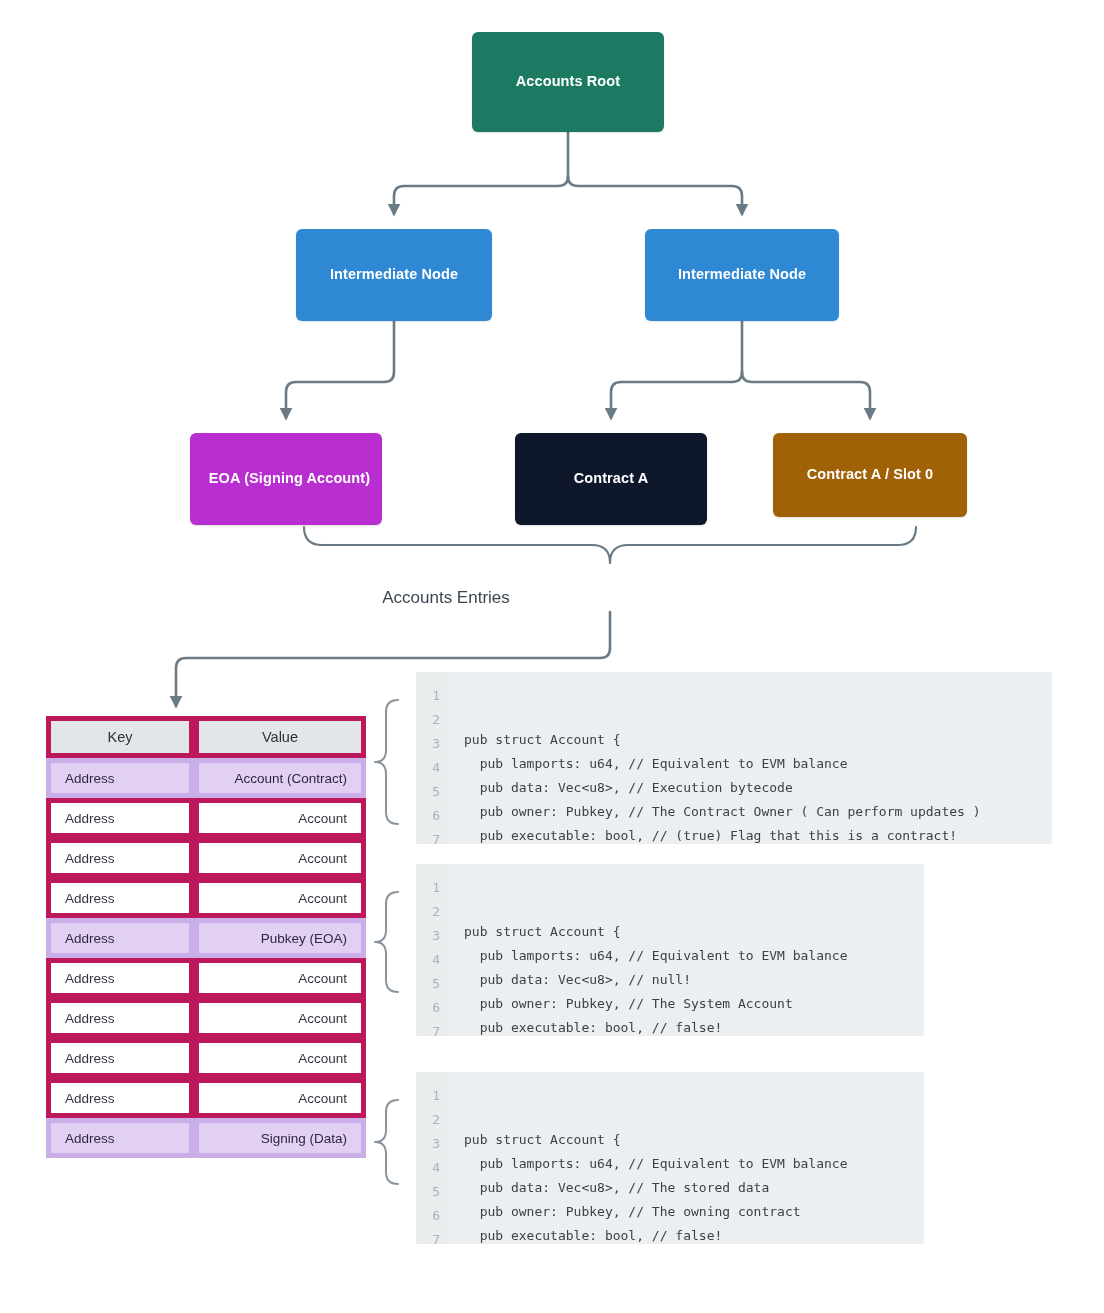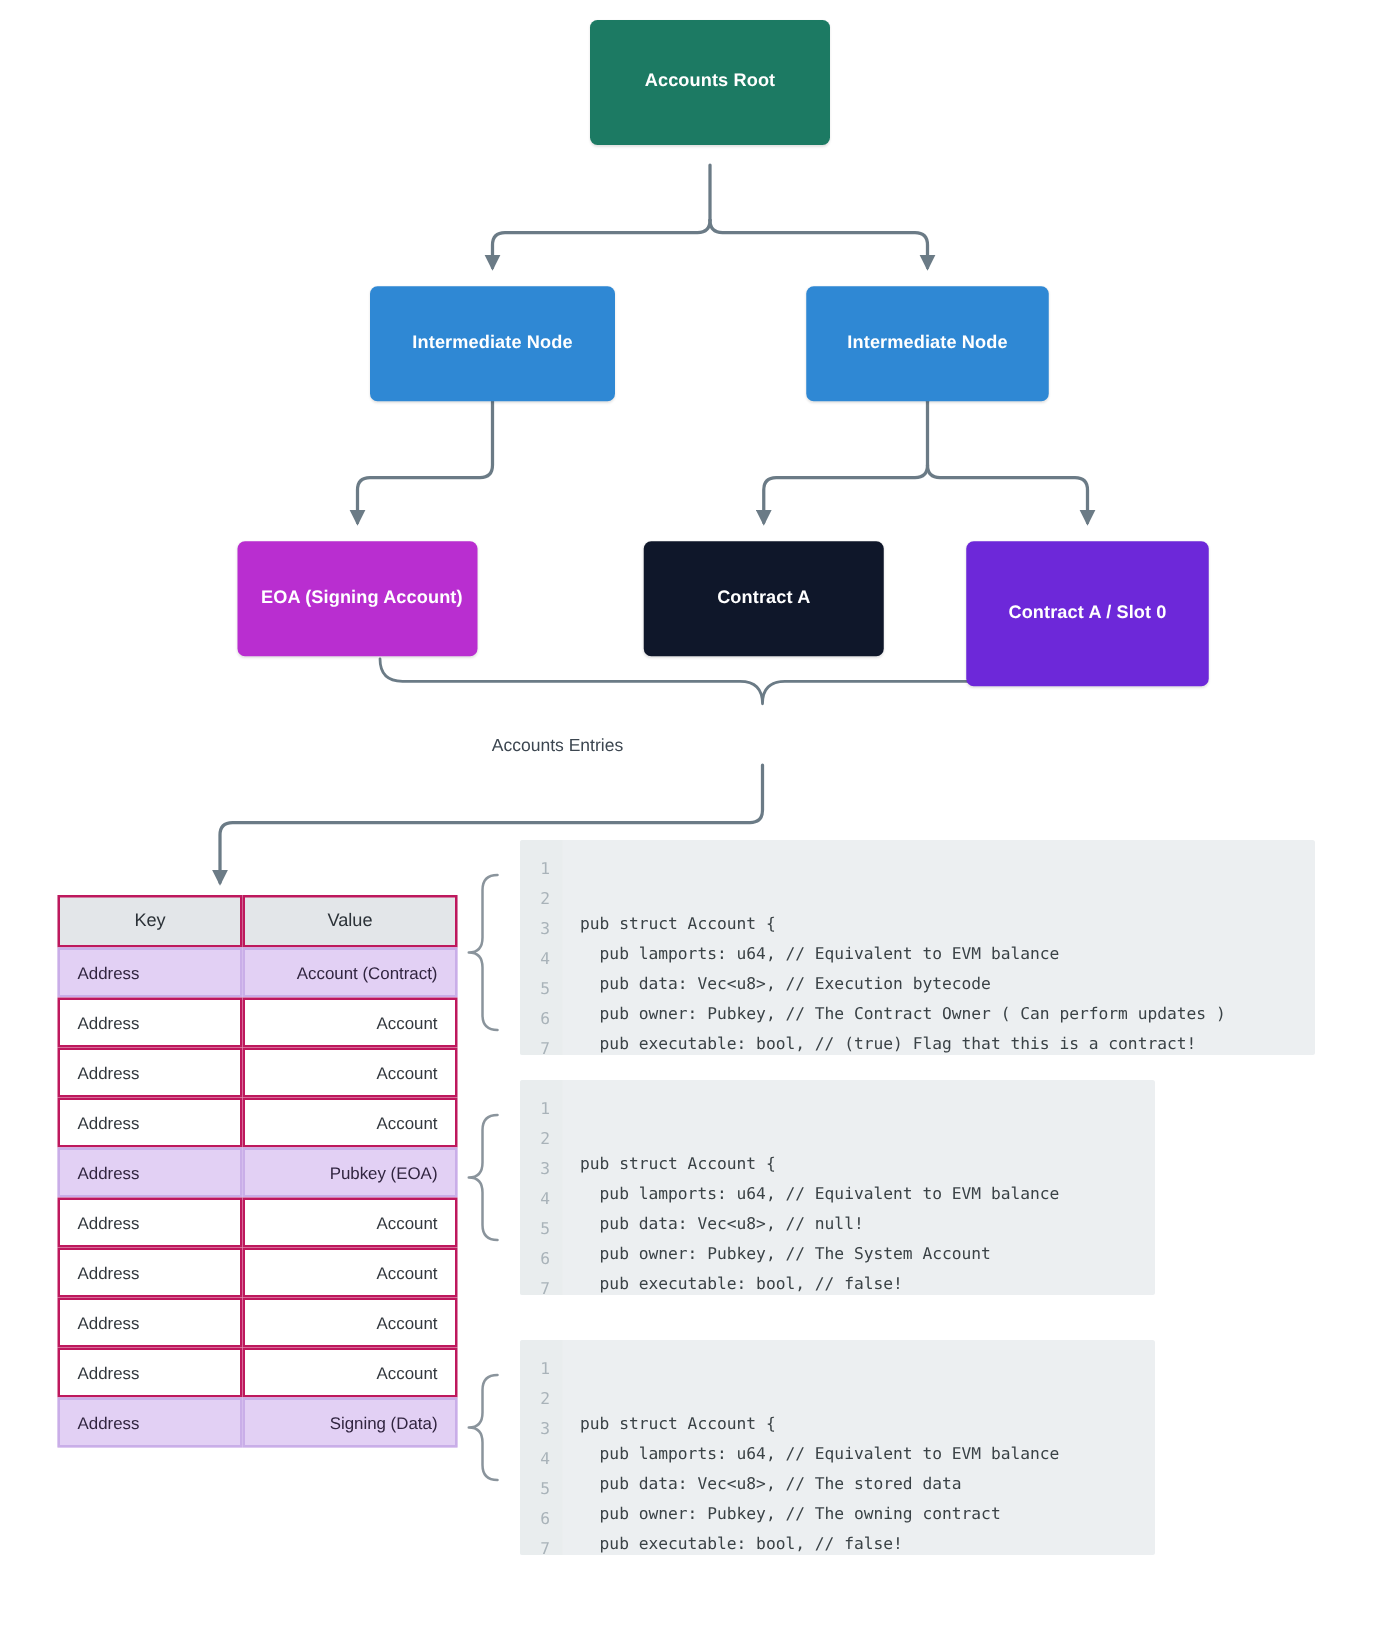--- a/index.html
+++ b/index.html
@@ -10,40 +10,40 @@
   }
   #diagram{position:absolute;inset:0;}
   svg.edges{position:absolute;left:0;top:0;width:1104px;height:1313px;pointer-events:none;}
 
   .node{
     position:absolute;border-radius:6px;display:flex;align-items:center;
     justify-content:center;text-align:center;color:#ffffff;
     font-size:14.5px;font-weight:600;letter-spacing:.1px;line-height:1.35;
     box-shadow:0 1px 2px rgba(0,0,0,.12);padding:4px 10px;box-sizing:border-box;
   }
-  .n-root{left:472px;top:16px;width:192px;height:100px;background:#1c7a63;}
+  .n-root{left:472px;top:32px;width:192px;height:100px;background:#1c7a63;}
   .n-int-l{left:296px;top:229px;width:196px;height:92px;background:#2f88d4;}
   .n-int-r{left:645px;top:229px;width:194px;height:92px;background:#2f88d4;}
   .n-eoa{left:190px;top:433px;width:192px;height:92px;background:#b92ed0;padding-left:17px;}
   .n-ca{left:515px;top:433px;width:192px;height:92px;background:#0f172a;}
-  .n-slot{left:773px;top:433px;width:194px;height:116px;background:#6d28d9;}
+  .n-slot{left:773px;top:433px;width:194px;height:84px;background:#a16207;}
 
   .brace-label{
     position:absolute;left:0;top:588px;width:892px;text-align:center;
-    font-size:14px;color:#3c4650;
+    font-size:17px;color:#3c4650;
   }
   .brace-label span{background:#fff;padding:0 10px;}
 
   
   .kv-table{
     position:absolute;left:46px;top:716px;width:320px;
     border-collapse:separate;border-spacing:0;font-size:13.5px;
   }
   .kv-table th,.kv-table td{
-    height:40px;box-sizing:border-box;border:2px solid #be185d;
+    height:40px;box-sizing:border-box;border:5px solid #be185d;
     padding:0 14px;font-weight:400;color:#32383e;
   }
   .kv-table th{
     background:#e3e6e9;text-align:center;font-size:14.5px;color:#2c3238;
     font-weight:400;height:42px;
   }
   .kv-table td.k{width:148px;text-align:left;}
   .kv-table td.v{width:172px;text-align:right;}
   .kv-table tr.hl td{background:#e2d0f4;border-color:#c9aee8;color:#312540;}
   .kv-table tr td{background:#ffffff;}

